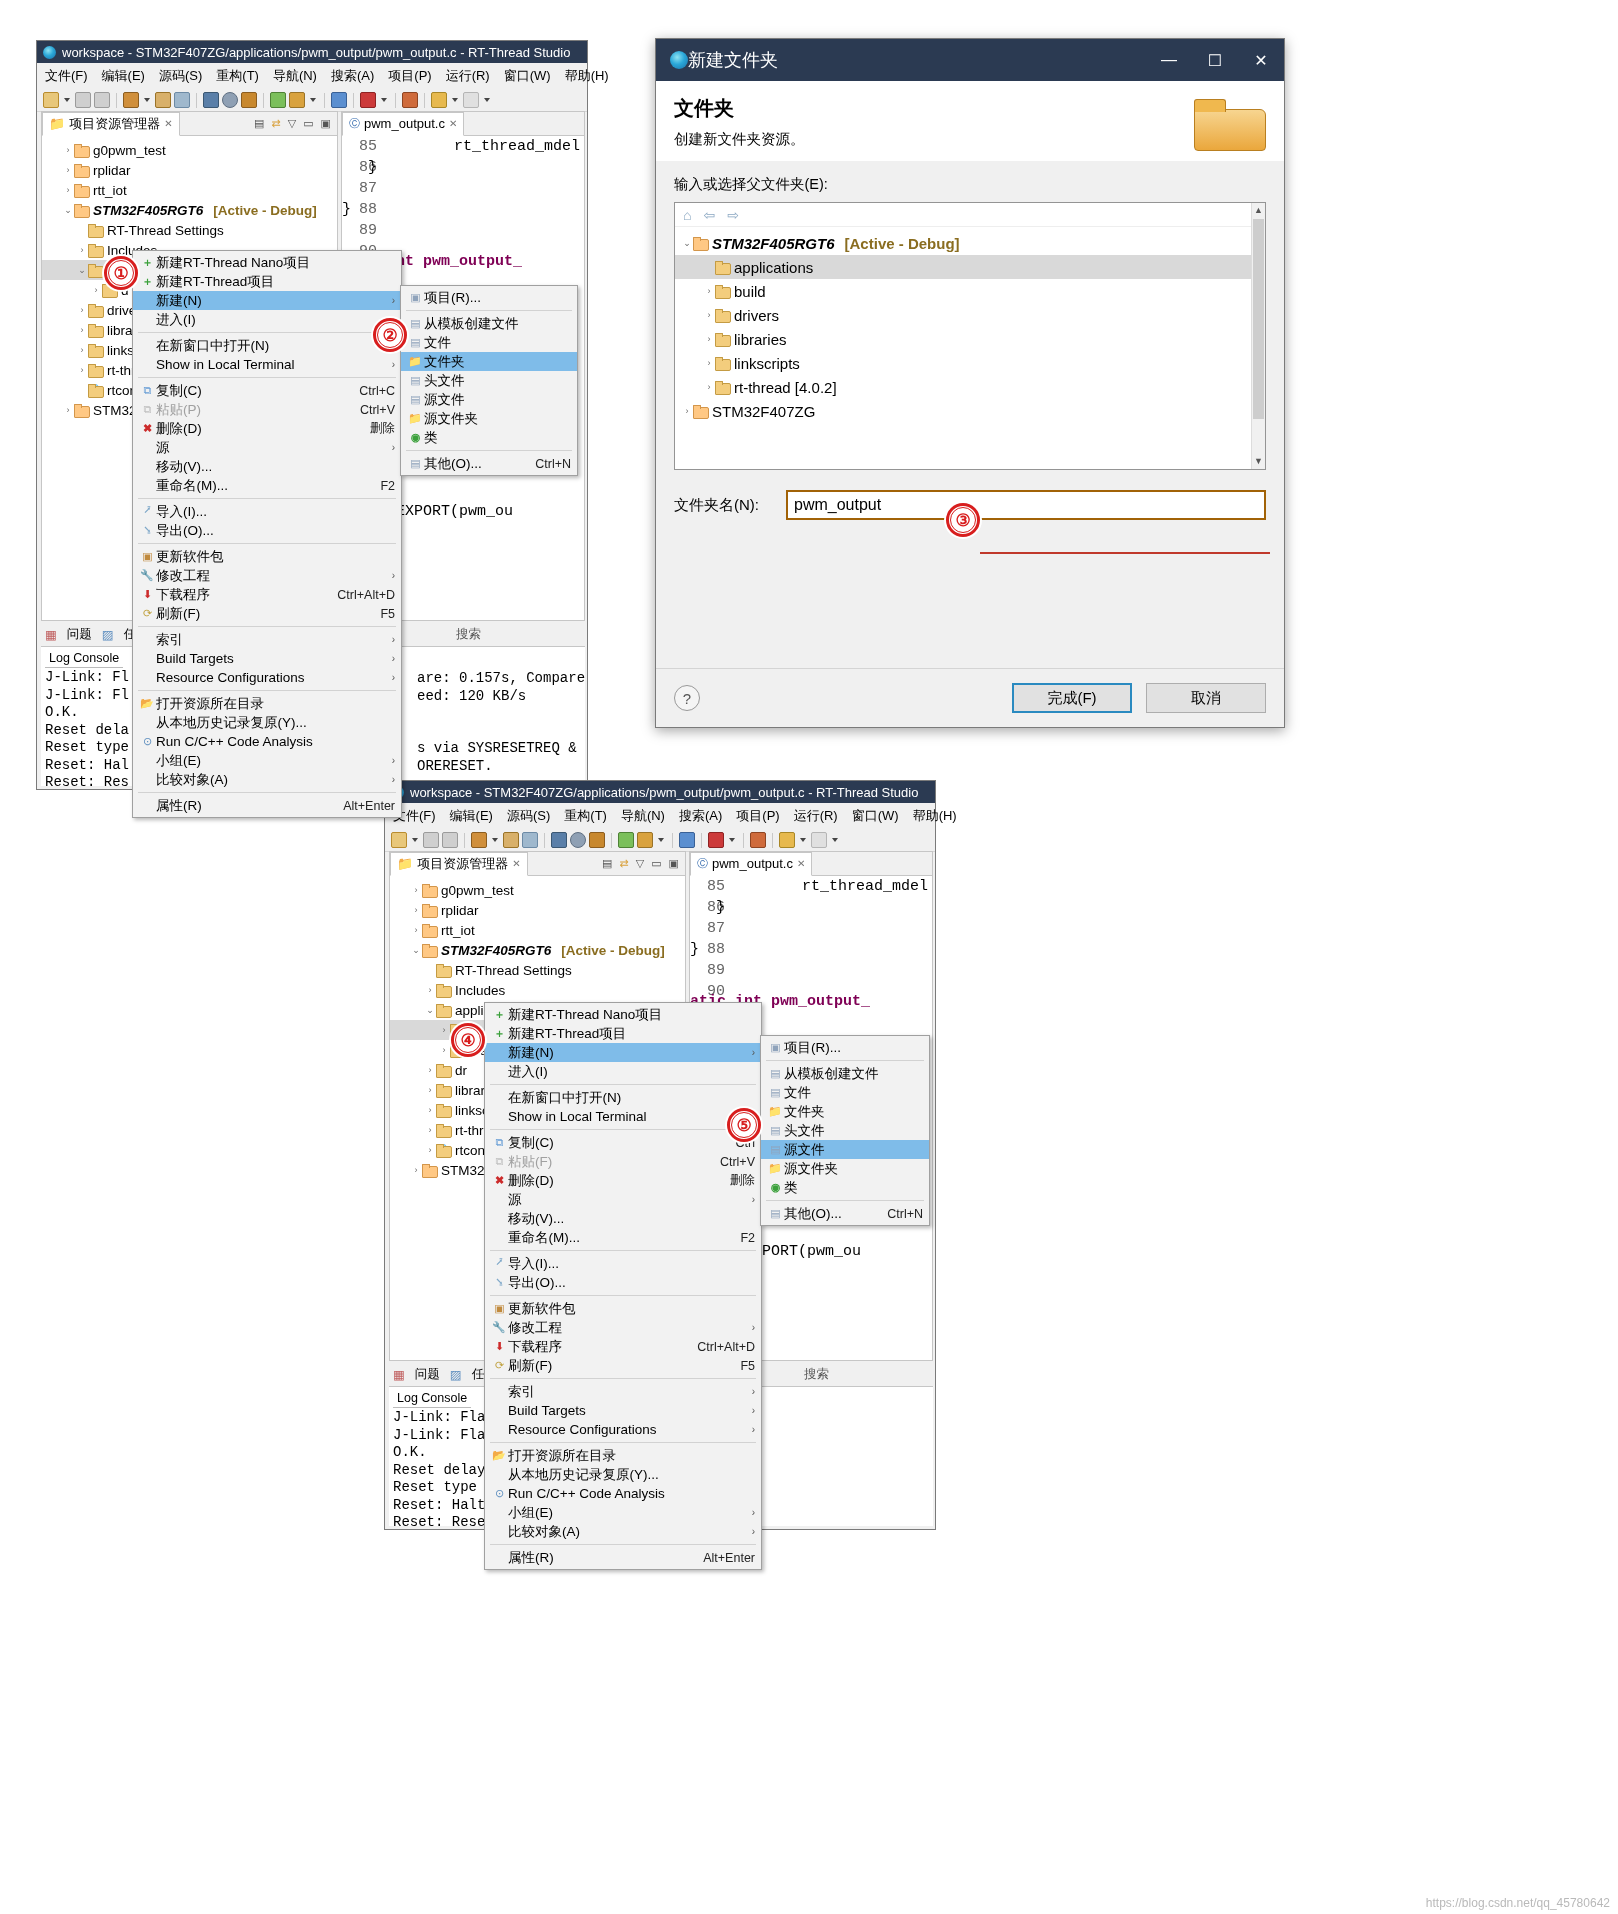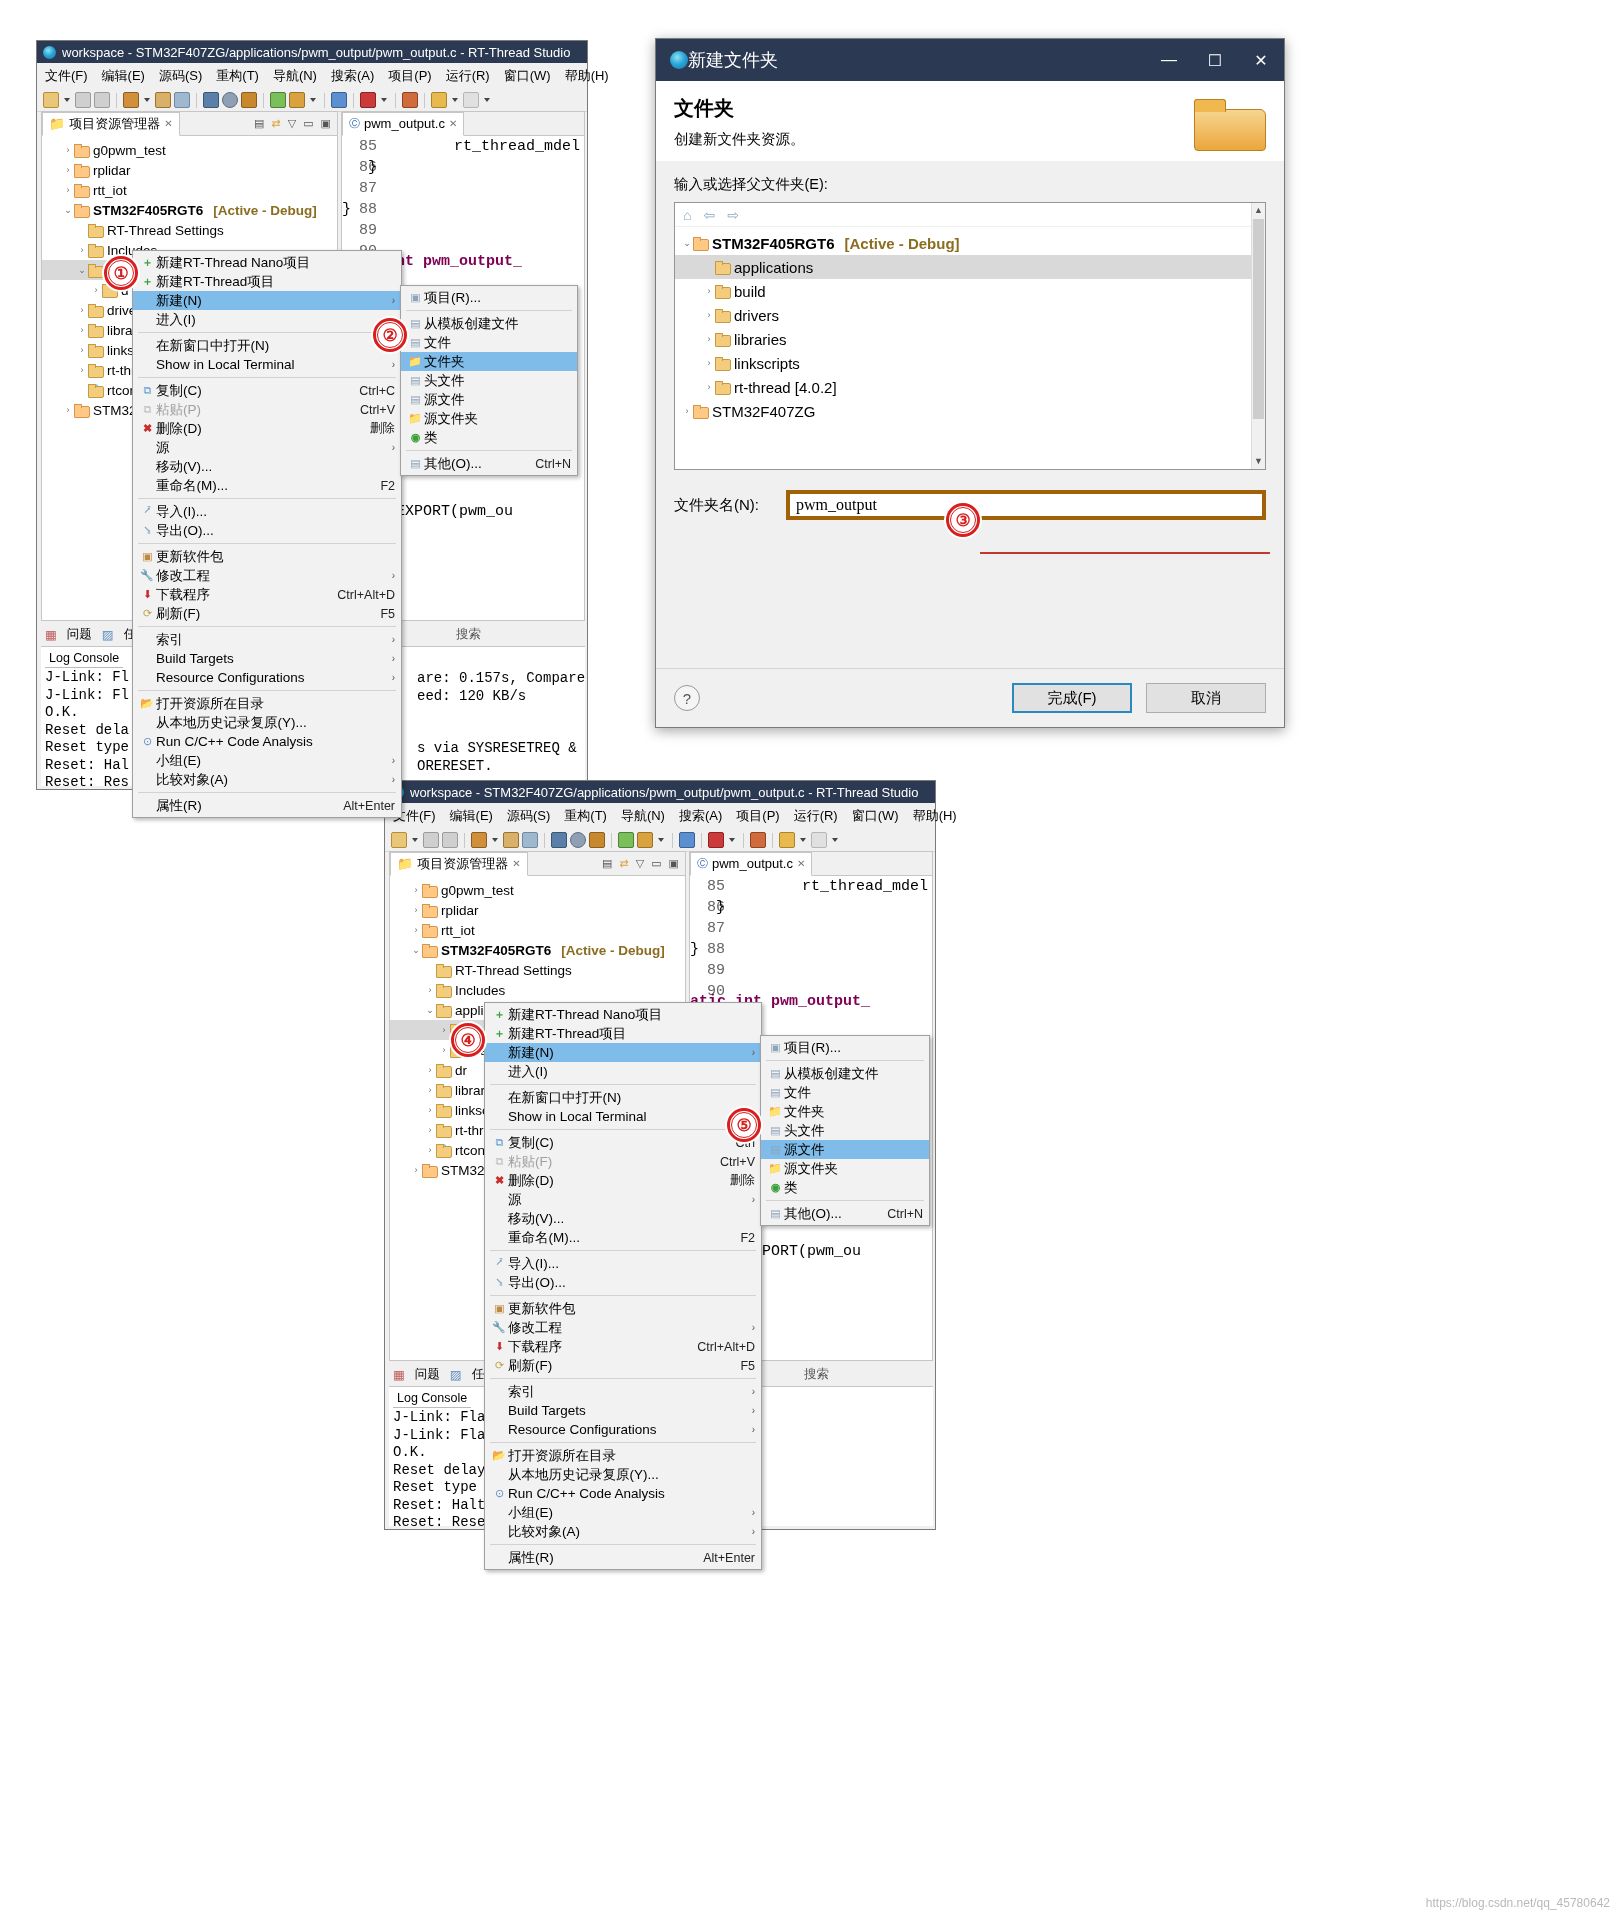--- a/index.html
+++ b/index.html
@@ -47,21 +47,21 @@
 
   
   .tree { padding:4px 0 0 0; font-size:13.5px; }
   .trow { display:flex; align-items:center; height:20px; padding-left:6px; white-space:nowrap; }
   .arrow { width:12px; text-align:center; color:#6a6a6a; font-size:9px; flex:0 0 12px;}
   .fold { width:15px;height:12px;margin-right:4px;flex:0 0 15px;position:relative; }
   .fold:before{content:"";position:absolute;left:0;top:2px;width:14px;height:10px;
      background:#f3cd7d;border:1px solid #c49b43;border-radius:1px 2px 2px 1px;}
   .fold:after{content:"";position:absolute;left:0;top:0px;width:6px;height:3px;
      background:#f3cd7d;border:1px solid #c49b43;border-bottom:none;border-radius:1px 1px 0 0;}
-  .bold { font-weight:bold; }
+  .bold { font-weight:bold;font-style:italic; }
   .dbg { color:#8a6d20; font-weight:bold; margin-left:10px; }
   .sel-lite { background:#d9d9d9; }
 
   
   .edit-area { position:absolute; background:#fff; overflow:hidden;
                font-family:"Liberation Mono", monospace; font-size:15px; }
   .gutter { position:absolute; left:0; top:0; width:40px; text-align:right;
             color:#666; font-family:"Liberation Mono", monospace; font-size:15px; }
   .gutter div{height:21px;line-height:21px;padding-right:5px;}
   .code { position:absolute; left:44px; top:0; white-space:pre;
@@ -106,21 +106,21 @@
   .dlg-h2 { font-size:14.5px; margin-top:8px; }
   .folder-big { width:72px;height:52px;position:relative;margin-left:auto;margin-top:4px;}
   .folder-big:before{content:"";position:absolute;left:0;top:10px;width:70px;height:40px;
     background:linear-gradient(#f7d590,#eaa73c);border:1px solid #b97f20;border-radius:2px 6px 4px 4px;}
   .folder-big:after{content:"";position:absolute;left:0;top:0px;width:30px;height:12px;
     background:#f0b84e;border:1px solid #b97f20;border-bottom:none;border-radius:3px 3px 0 0;}
   .dlg-body { padding:14px 18px; }
   .dlg-label { font-size:14.5px; margin-bottom:6px; }
   .dlg-input { background:#fff; border:1px solid #949494; height:30px; display:flex; align-items:center;
                padding:0 6px; font-size:16px; }
-  .dlg-input.focus { border:4px solid #a16207;font-family:Liberation Serif, serif; }
+  .dlg-input.focus { border:2px solid #a16207; }
   .tree-box { background:#fff; border:1px solid #949494; margin-top:8px; position:relative; }
   .tree-nav { display:flex; gap:12px; align-items:center; height:24px; padding:0 8px;
               border-bottom:1px solid #eee; color:#8aa7c2; font-size:14px;}
   .dlg-tree { padding:4px 0; font-size:15px; }
   .dlg-tree .trow { height:24px; }
   .scrollv { position:absolute; right:0; top:0; width:14px; bottom:0; background:#f0f0f0;
              border-left:1px solid #dcdcdc; }
   .scrollv .thumb { position:absolute; left:1px; right:1px; top:16px; height:200px; background:#cdcdcd; }
   .scrollv .a1,.scrollv .a2{position:absolute;left:0;right:0;height:15px;text-align:center;
      font-size:9px;color:#555;line-height:15px;}

